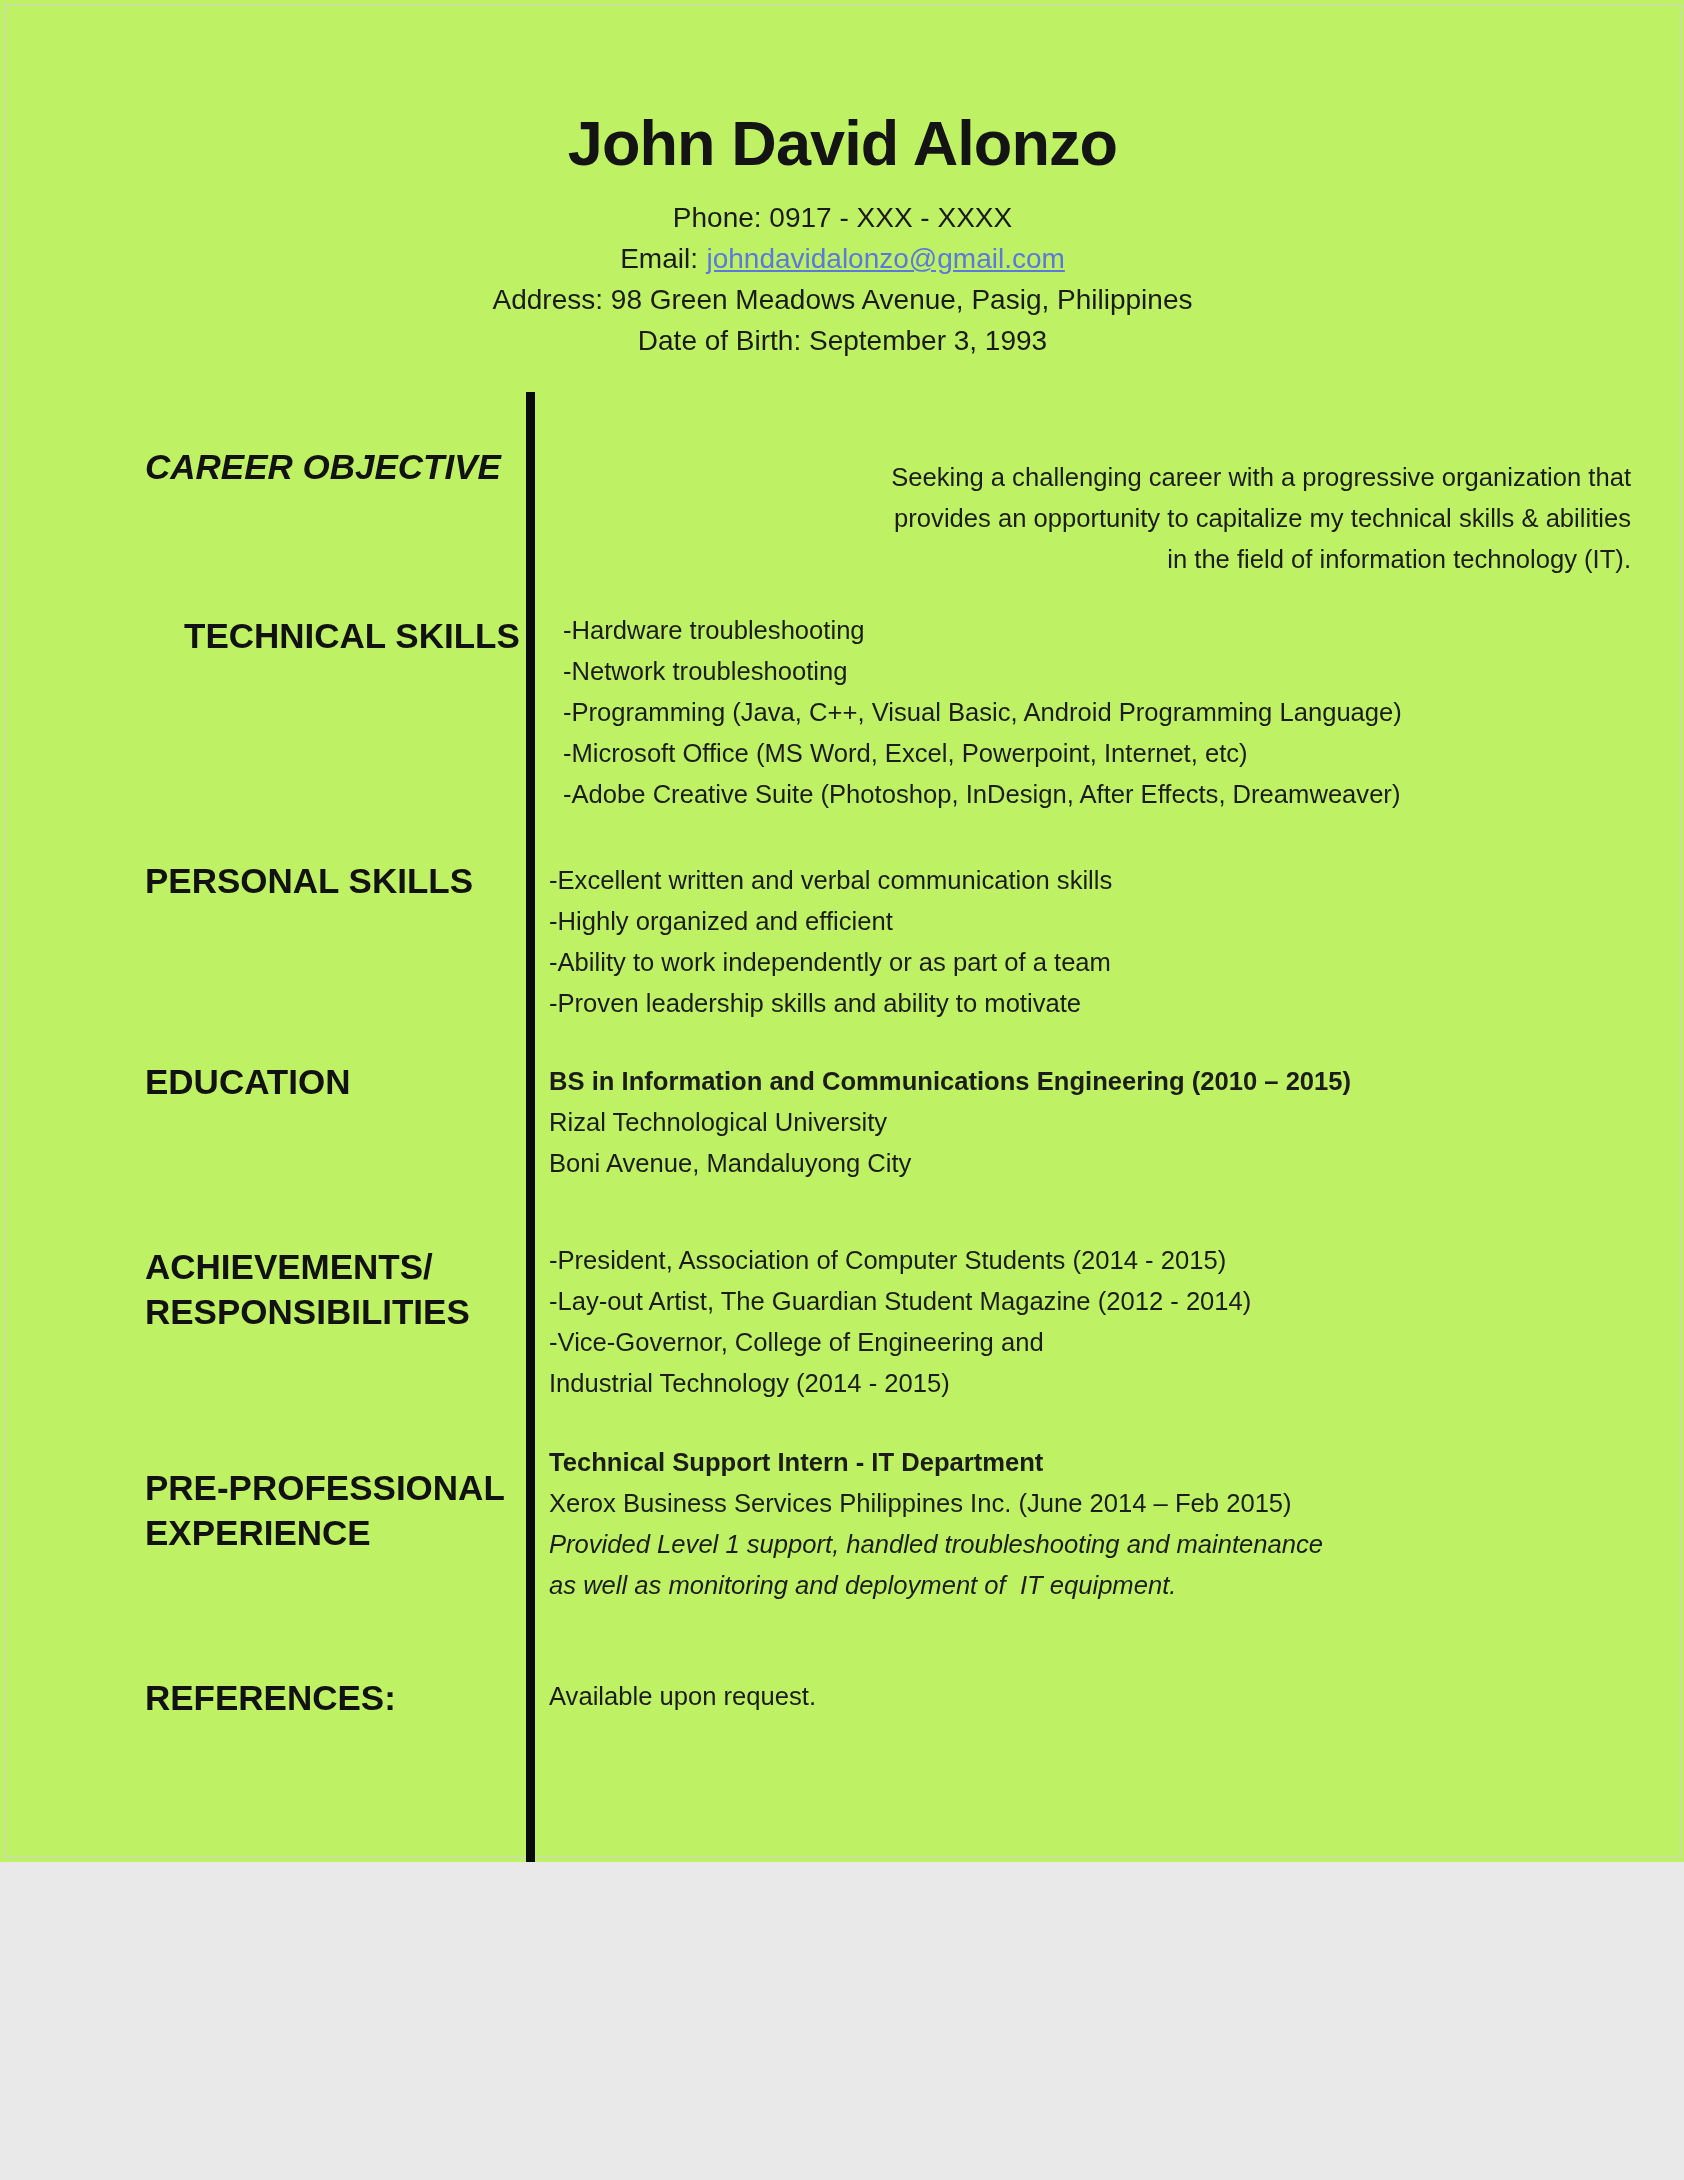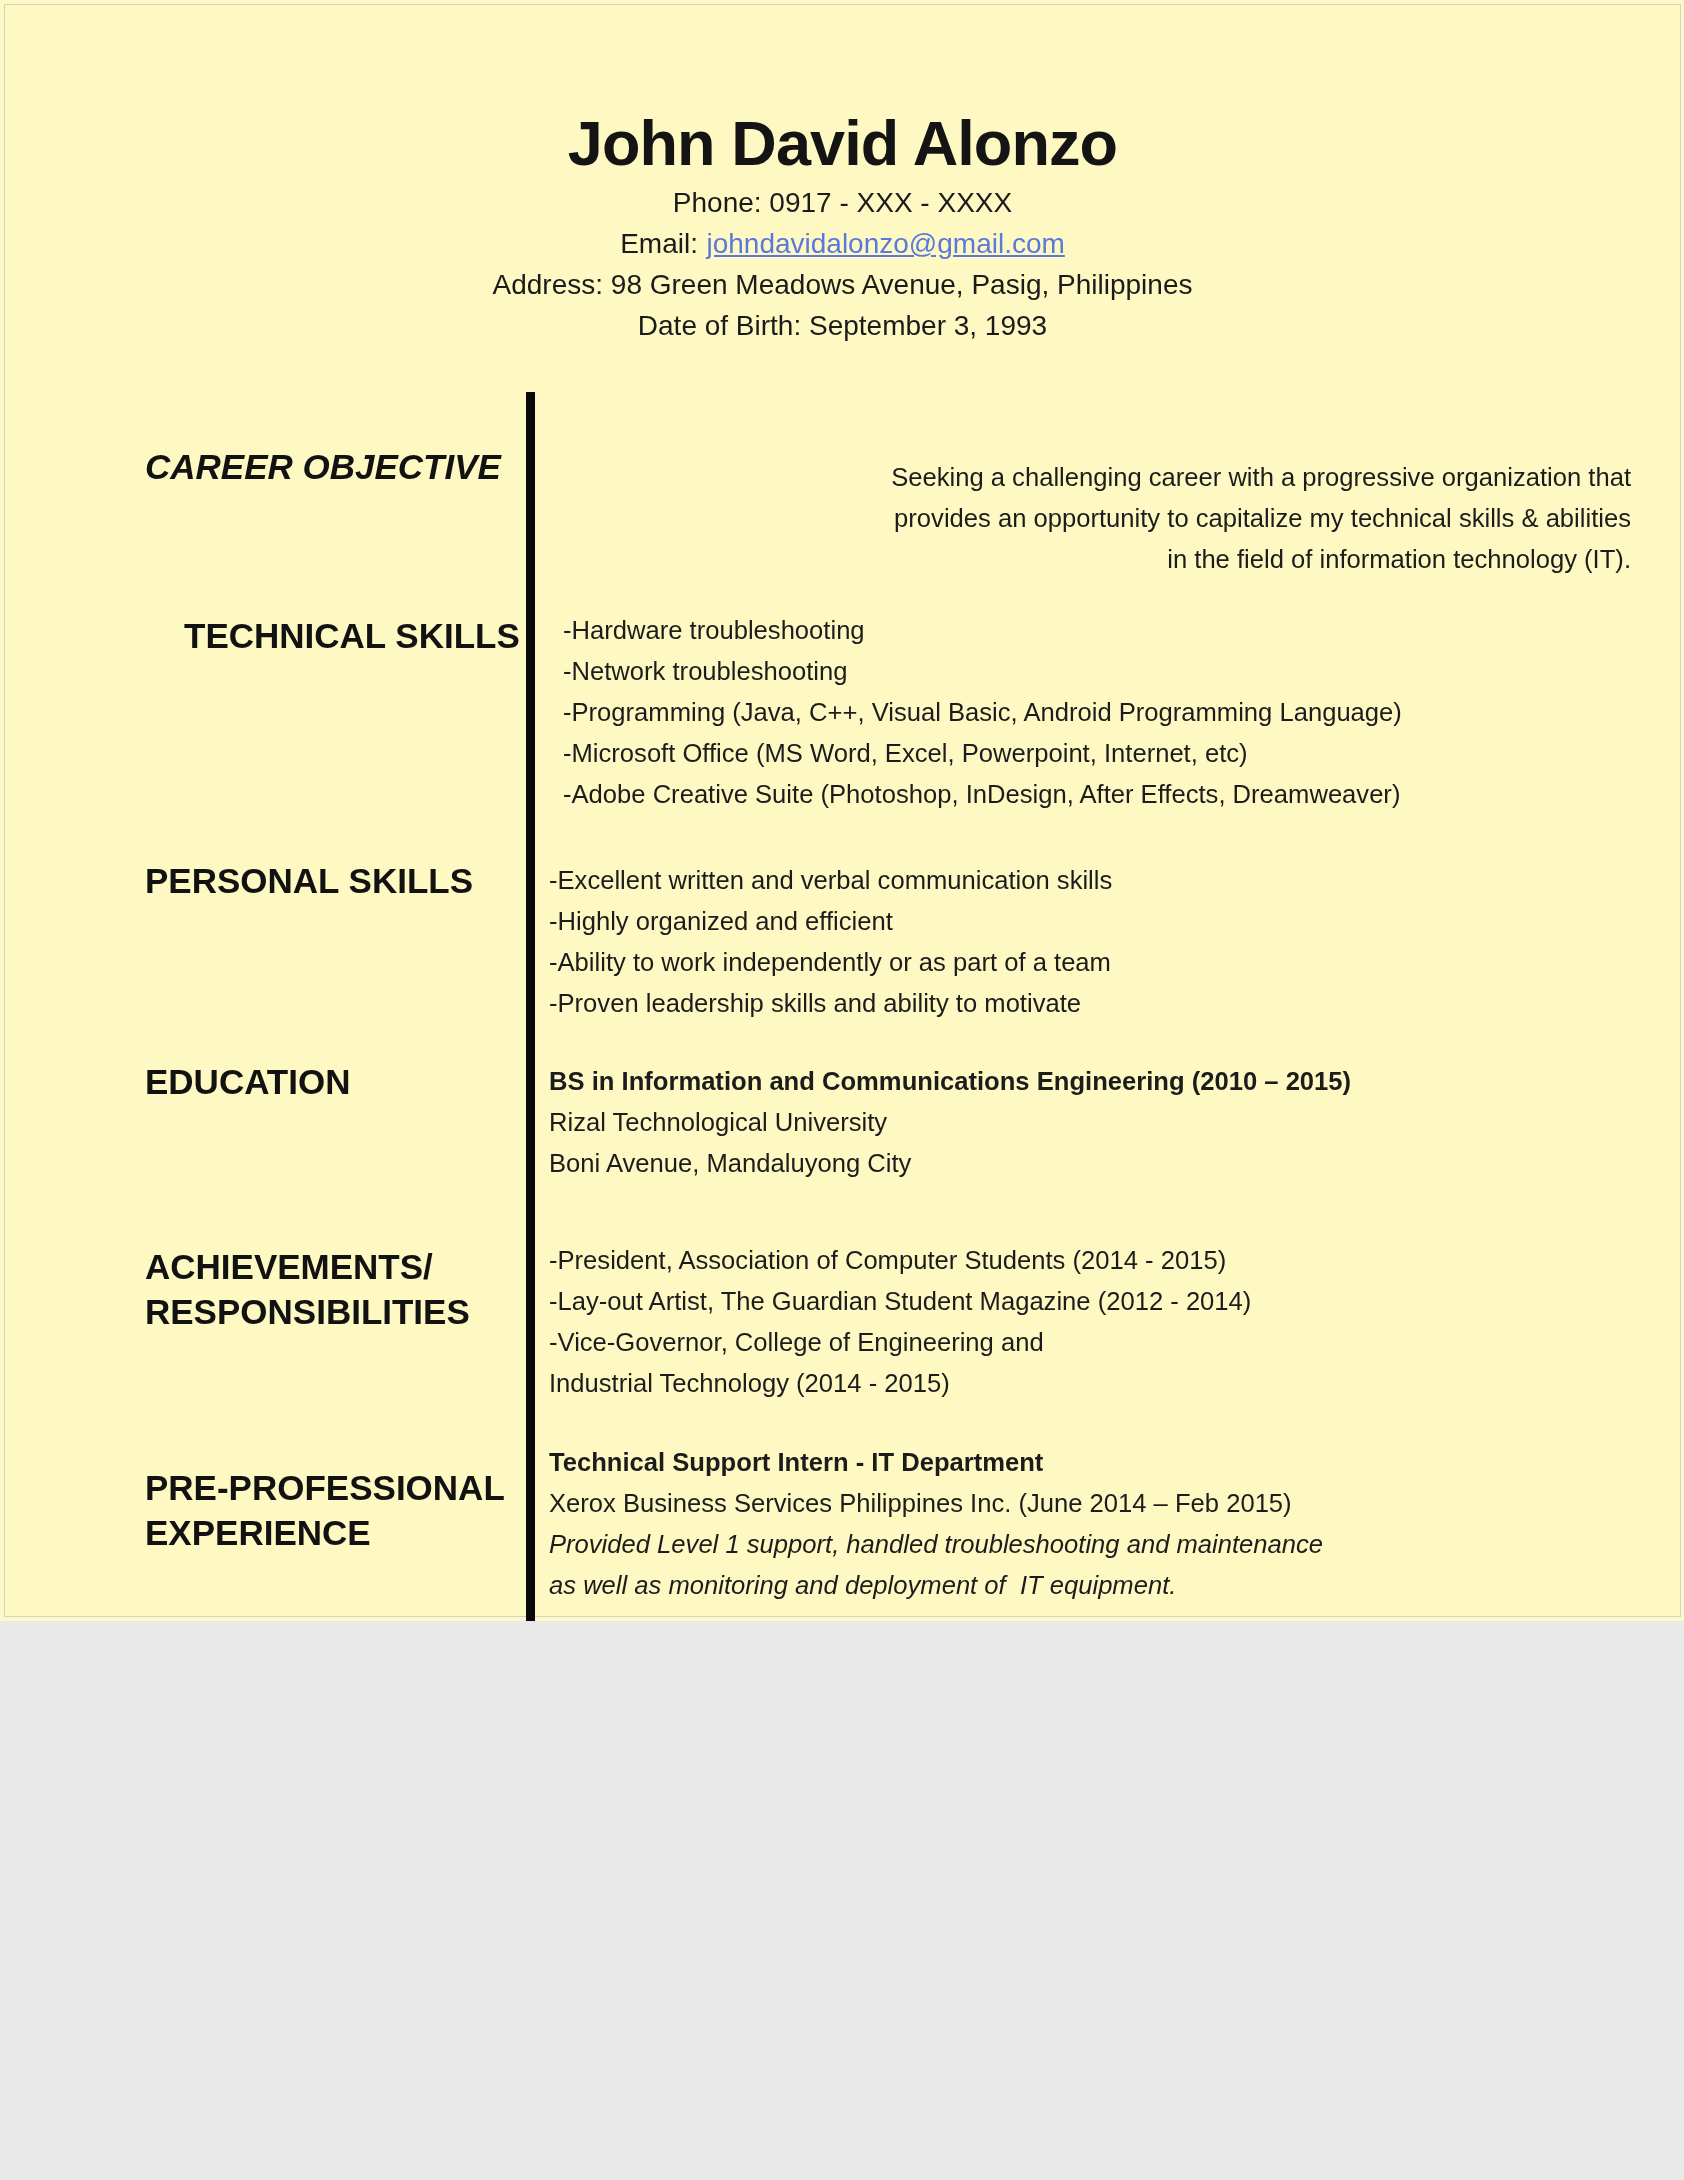--- a/index.html
+++ b/index.html
@@ -1,35 +1,35 @@
 <!DOCTYPE html>
 <html style="font-size:13.6px"><head>
 <meta charset="utf-8">
 <style>
   html,body{margin:0;padding:0;background:#e9e9e9;}
   .page{
     position:relative;
-    width:1685px;height:1621px;
-    background:#fef9c3;
+    width:1685px;height:1862px;
+    background:#bef264;
     font-family:"Liberation Sans", sans-serif;
     color:#1b1b1b;
     overflow:hidden;
   }
   .page-frame{
     position:absolute;left:4.3px;top:4.3px;right:4.3px;bottom:4.3px;
     border:0.9px solid #d2d2d2;
     pointer-events:none;
   }
   
   .doc-header{position:absolute;left:0;top:109px;width:100%;text-align:center;}
   .doc-name{
     font-size:63px;font-weight:bold;color:#141414;
     letter-spacing:-0.9px;line-height:1.1;
   }
-  .contact{margin-top:4px;font-size:28px;line-height:41px;color:#1b1b1b;}
+  .contact{margin-top:19px;font-size:28px;line-height:41px;color:#1b1b1b;}
   .contact-line{white-space:pre-wrap;}
   .email-label{margin-right:8.5px;}
   .email-link{color:#5b78dc;text-decoration:underline;cursor:pointer;}
   
   .divider{
     position:absolute;left:526px;top:392px;
     width:9.4px;height:1591px;background:#0a0a0a;
   }
   
   .sec-label{

